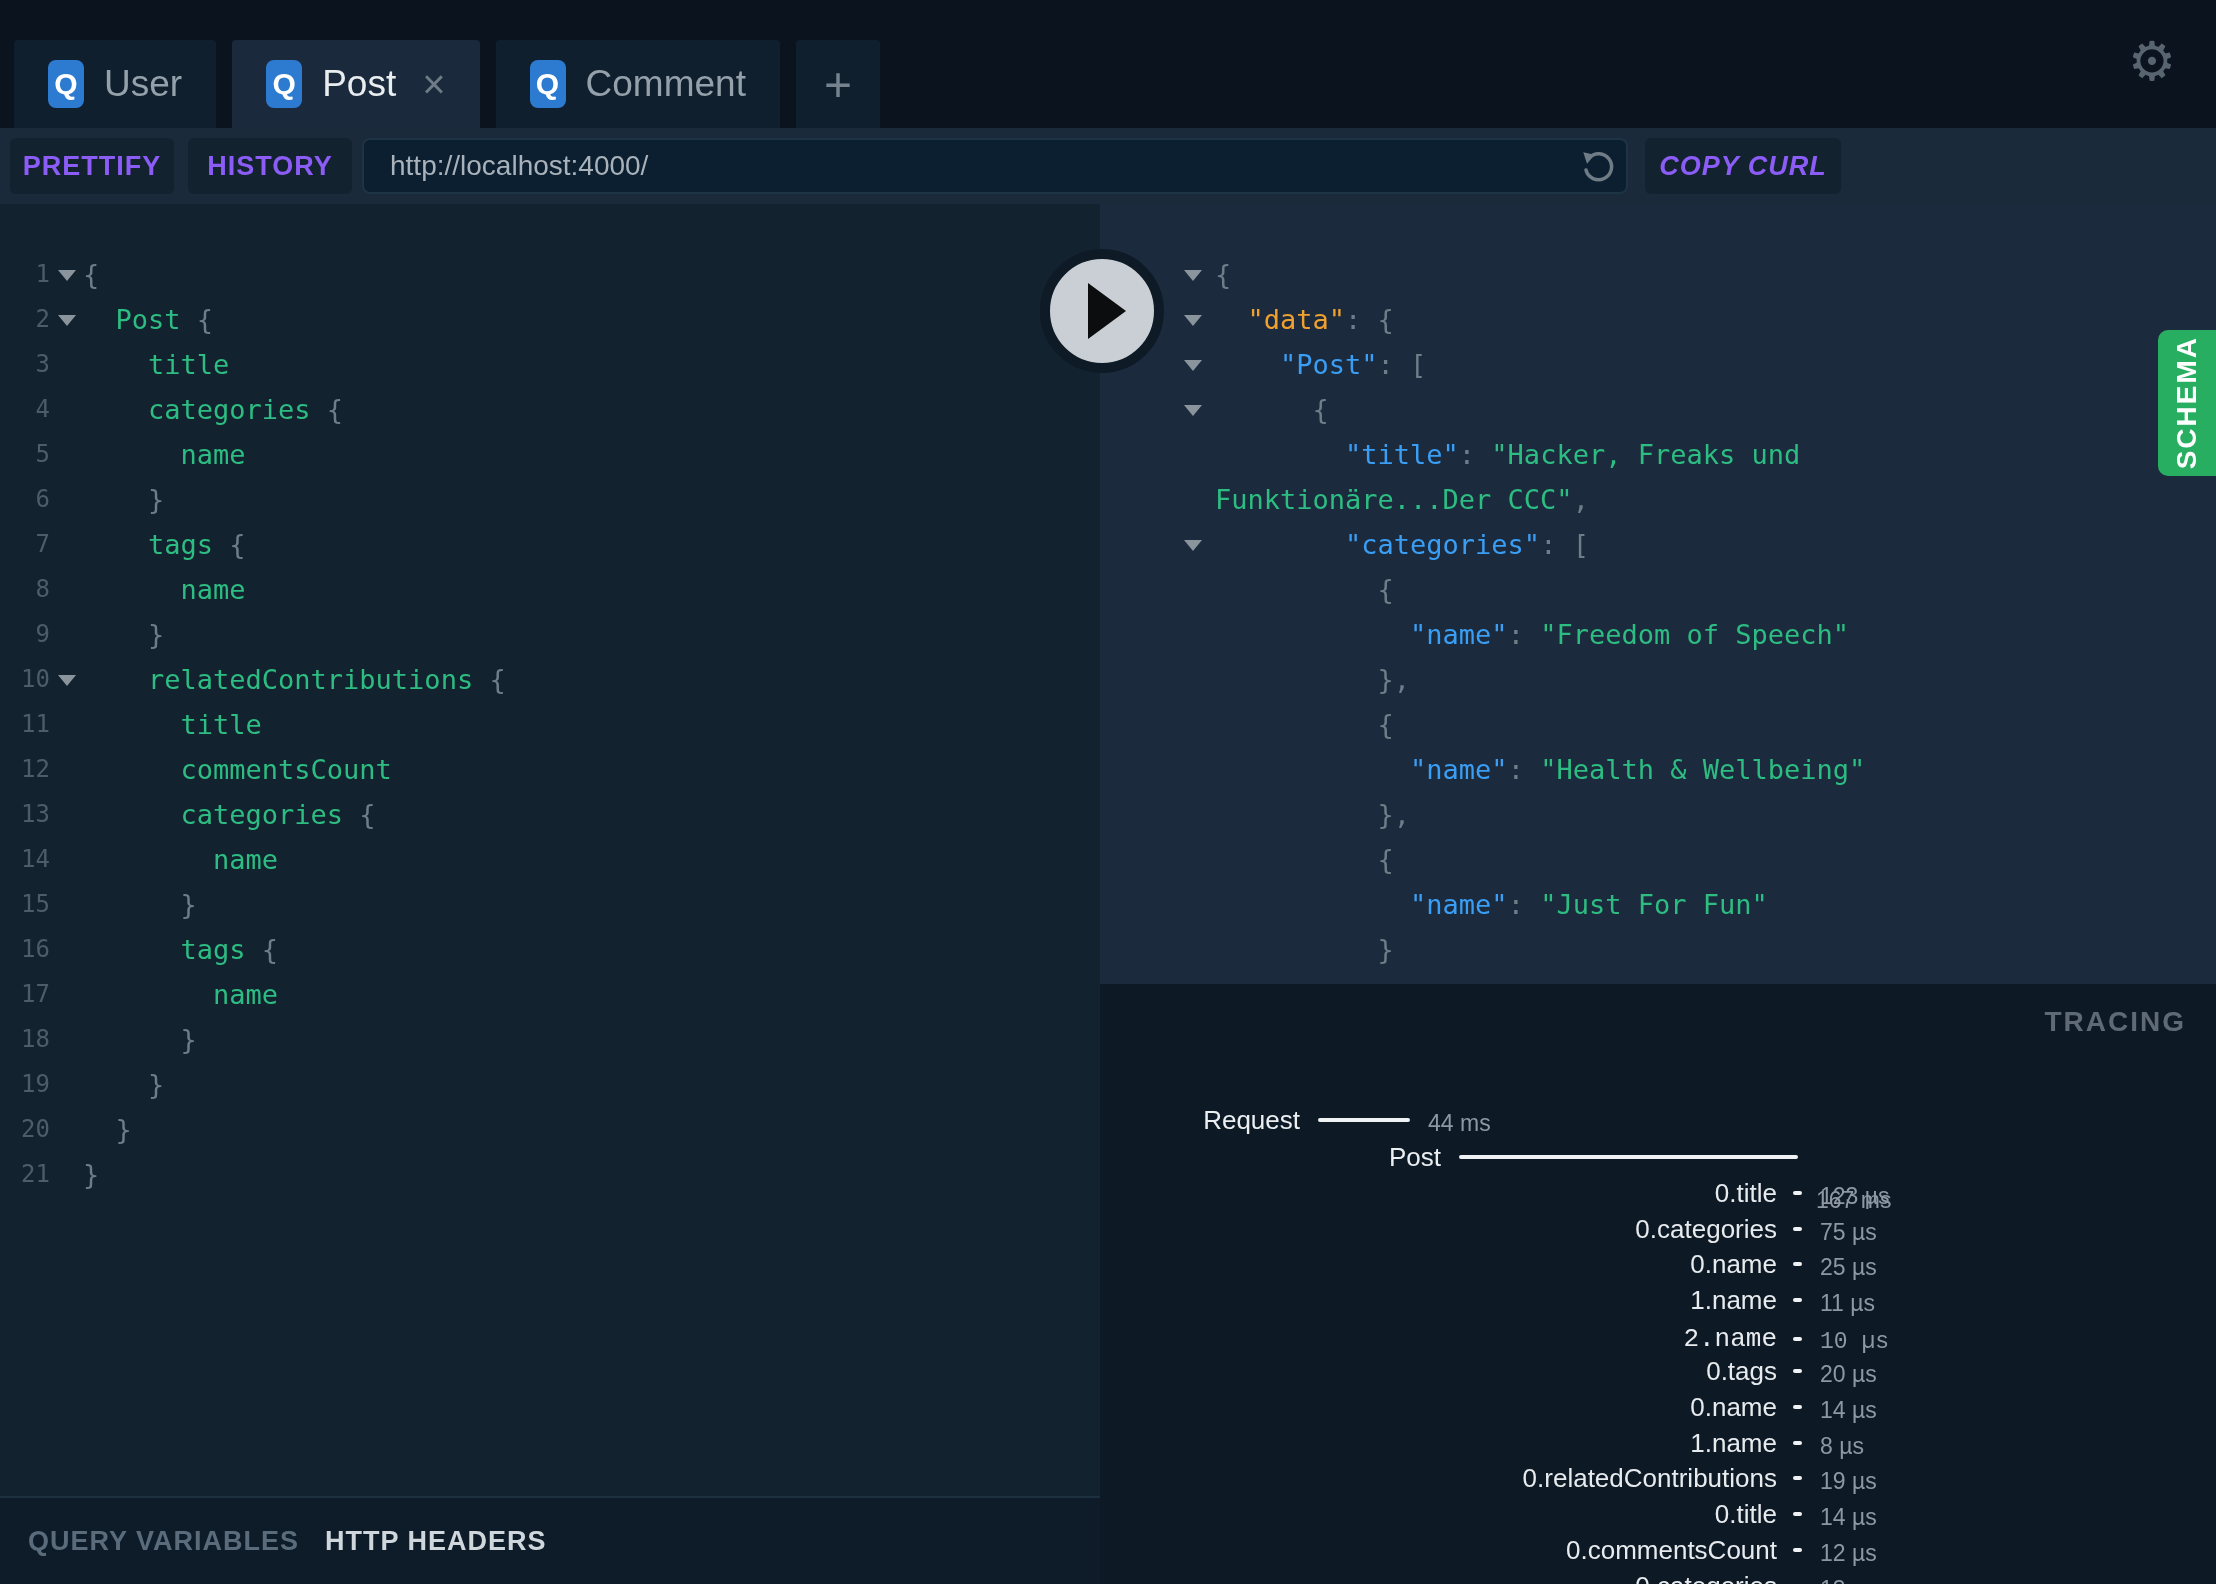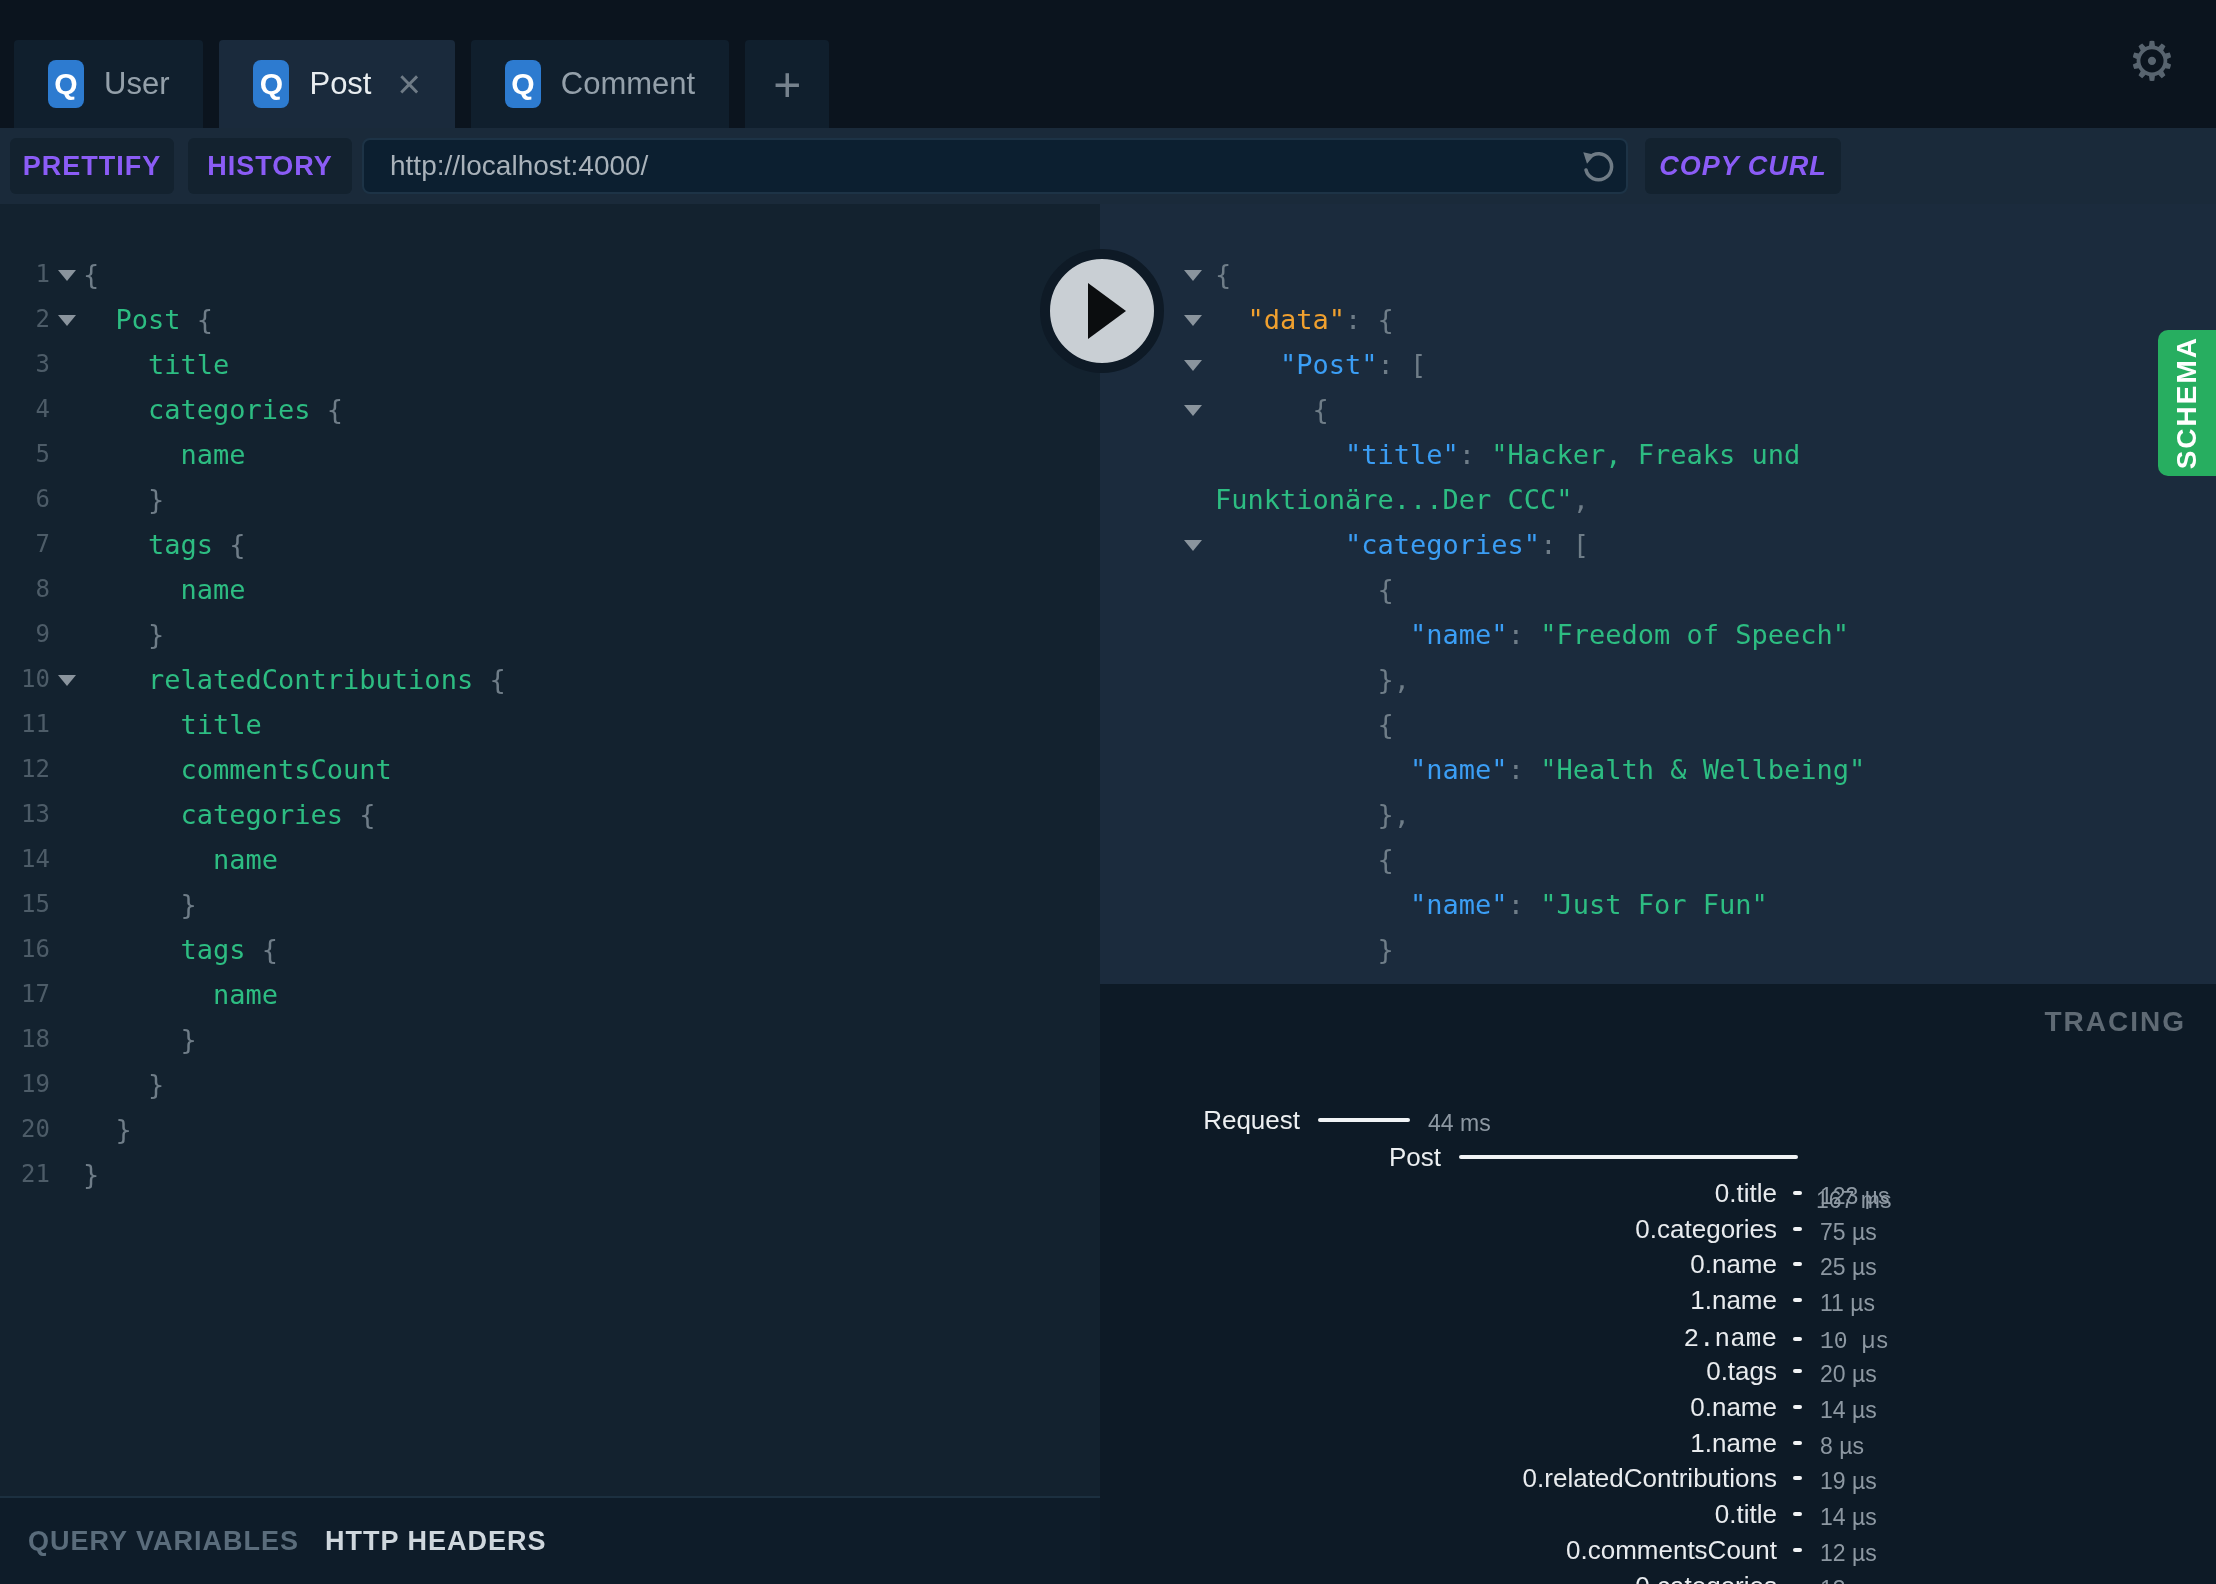--- a/index.html
+++ b/index.html
@@ -8,21 +8,21 @@
 
   
   .tabbar { position:absolute; left:0; top:0; width:2216px; height:128px; background:#0b141e; }
   .tabs { position:absolute; left:14px; top:40px; display:flex; }
   .tab { height:88px; background:#101f2d; margin-right:16px; display:flex; align-items:center;
          padding:0 34px; border-radius:4px 4px 0 0; cursor:pointer; }
   .tab.active { background:#1a2a3c; }
   .tab .badge { width:36px; height:48px; border-radius:8px; background:var(--badge-blue);
                 color:#fff; font-weight:bold; font-size:30px; display:flex; align-items:center;
                 justify-content:center; margin-right:20px; }
-  .tab .tlabel { font-size:31px; color:#94a0aa; }
+  .tab .tlabel { font-size:37px; color:#94a0aa; }
   .tab.active .tlabel { color:#e9edf0; }
   .tab .close { margin-left:26px; color:#6f7b86; font-size:40px; line-height:40px; }
   .tab.plus { width:84px; padding:0; justify-content:center; color:#76828d; font-size:48px; font-weight:300; }
   .gear { position:absolute; right:36px; top:34px; width:56px; height:56px; color:#58646f;
           font-family:"DejaVu Sans", sans-serif; font-size:54px; line-height:56px; text-align:center; cursor:pointer; }
 
   
   .toolbar { position:absolute; left:0; top:128px; width:2216px; height:76px; background:#1a2a3a; }
   .tbtn { position:absolute; top:10px; height:56px; background:#13222f; border-radius:6px;
           color:#8b5cf6; font-size:27px; font-weight:600; letter-spacing:1px;

